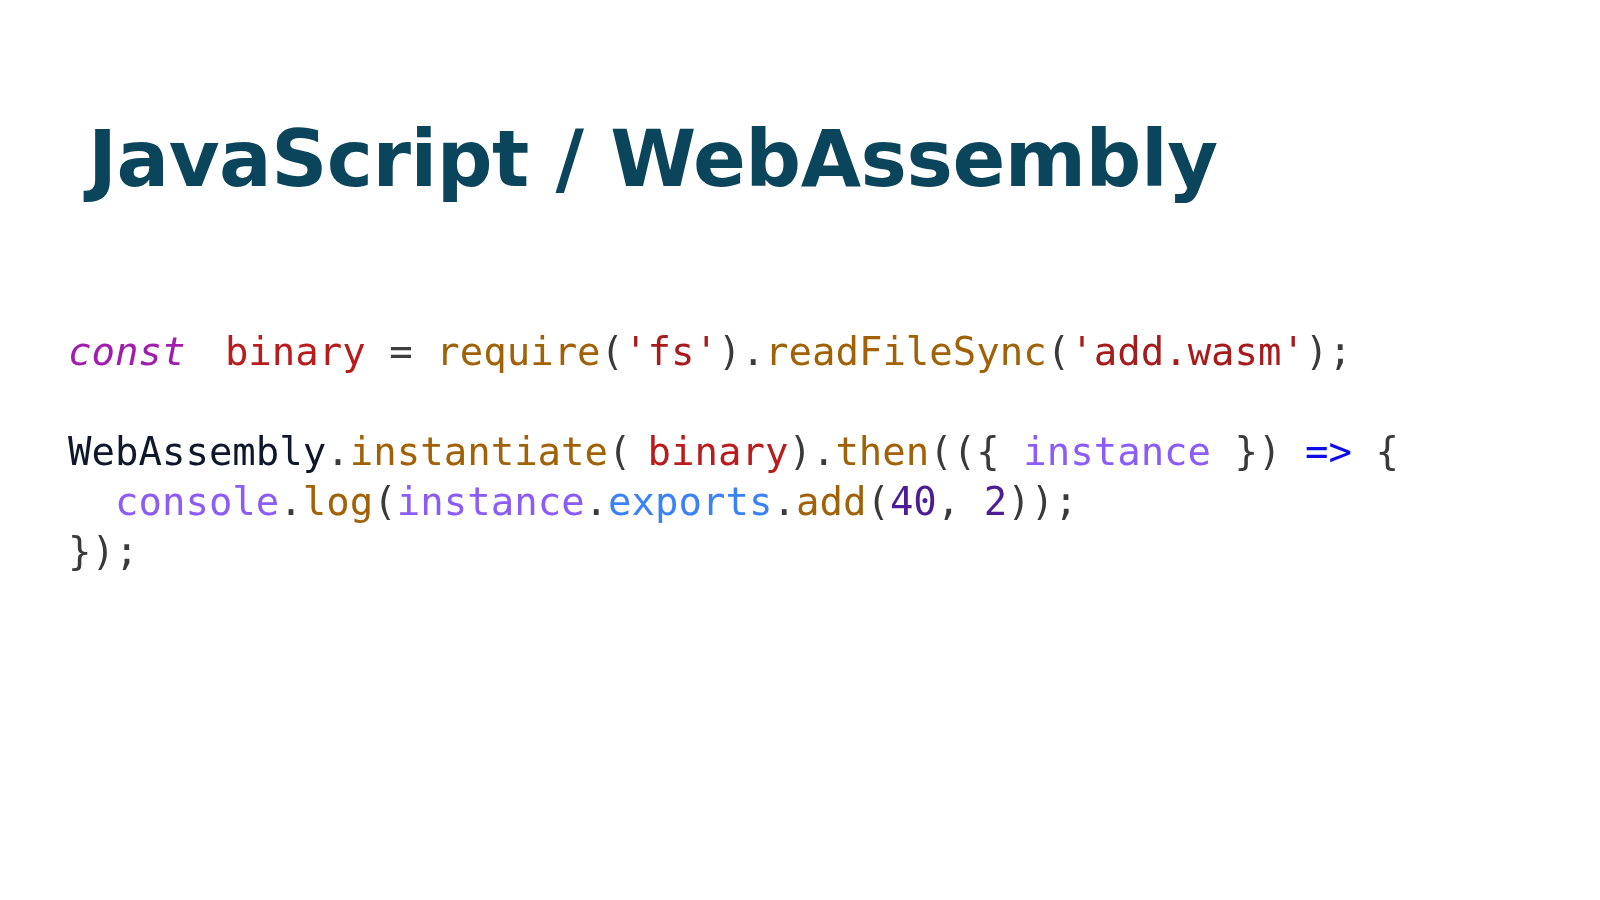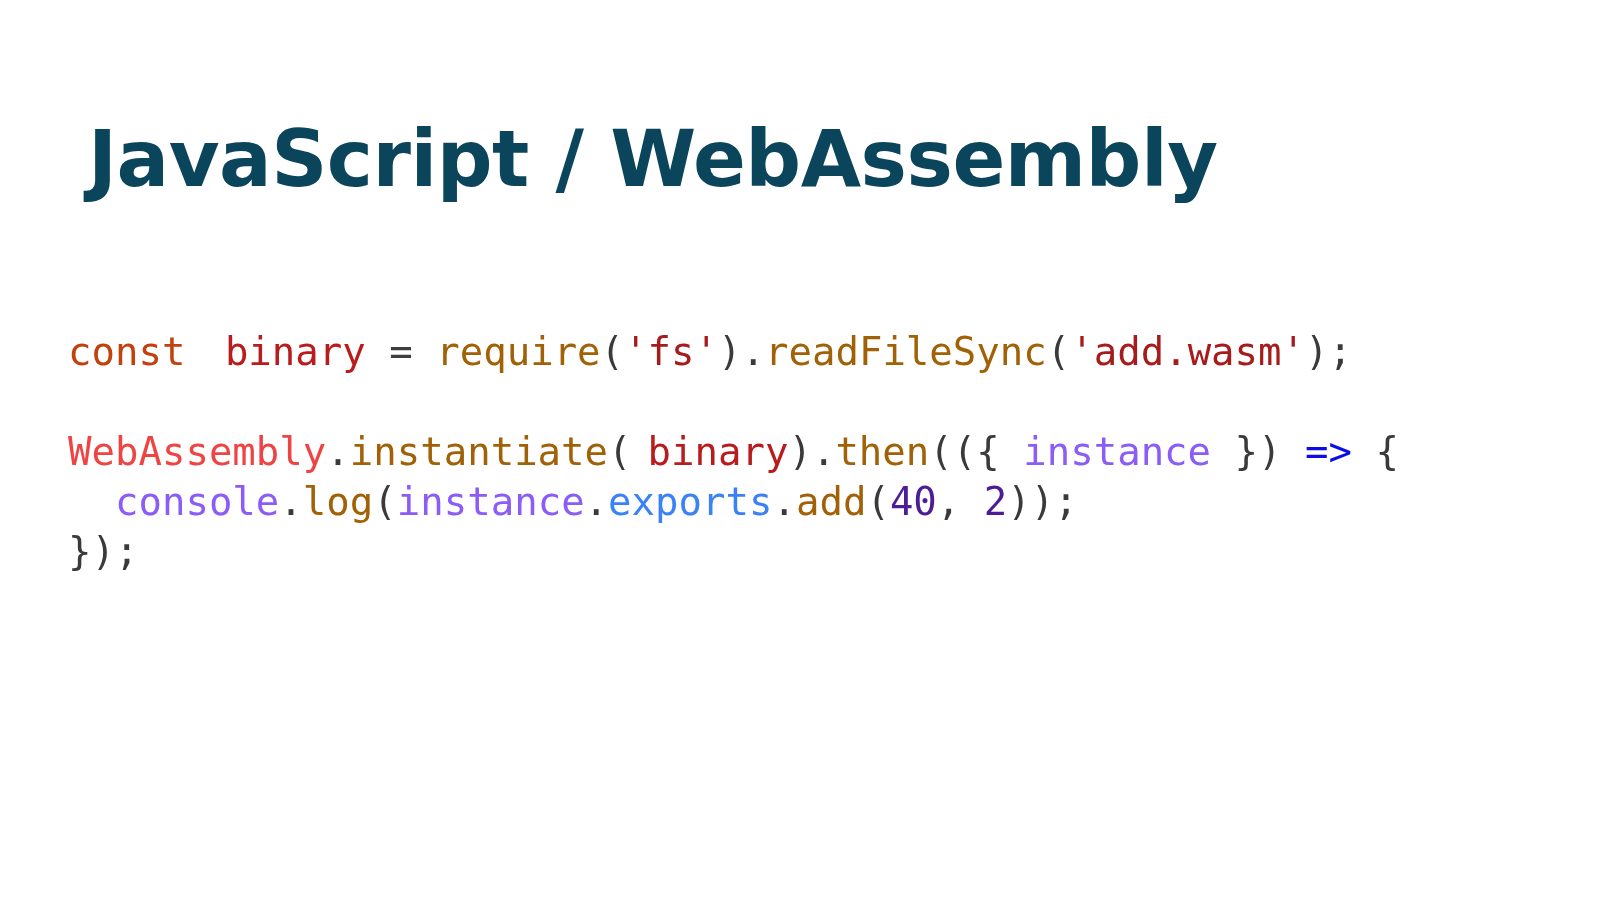--- a/index.html
+++ b/index.html
@@ -51,29 +51,29 @@
     min-height: 50px;
   }
 
   .code-line.blank {
     height: 50px;
   }
 
   .tok { white-space: pre; }
 
   
-  .tok-keyword   { color: #c2410c; }
+  .tok-keyword   { color: #a21caf; font-style: italic; }
   .tok-arrow     { color: #0c0ce8; }
   .tok-varblue   { color: #b91c1c; margin-left: 16px; }
   .tok-propblue  { color: #3b82f6; }
   .tok-navy      { color: #8b5cf6; }
   .tok-func      { color: #a16207; }
   .tok-string    { color: #a61b1b; margin-top: 44px; }
   .tok-number    { color: #4c1d95; }
-  .tok-builtin   { color: #ef4444; }
+  .tok-builtin   { color: #0f172a; }
   .tok-punct     { color: #3a3a3a; }
   .tok-operator  { color: #3e3e3e; }
   .tok-plain     { color: #3a3a3a; }
 </style>
 </head>
 <body>
 
 <div class="slide" style="background: rgb(255, 255, 255);">
 
   <h1 class="slide-title" style="color: rgb(11, 69, 92);">JavaScript / WebAssembly</h1>

